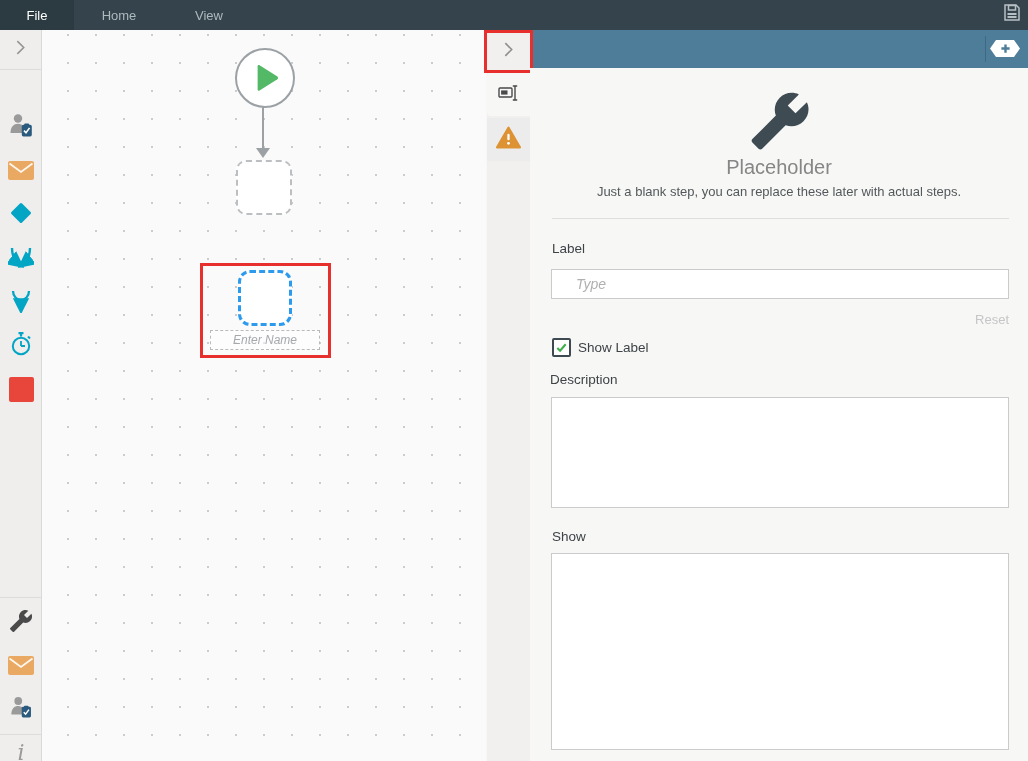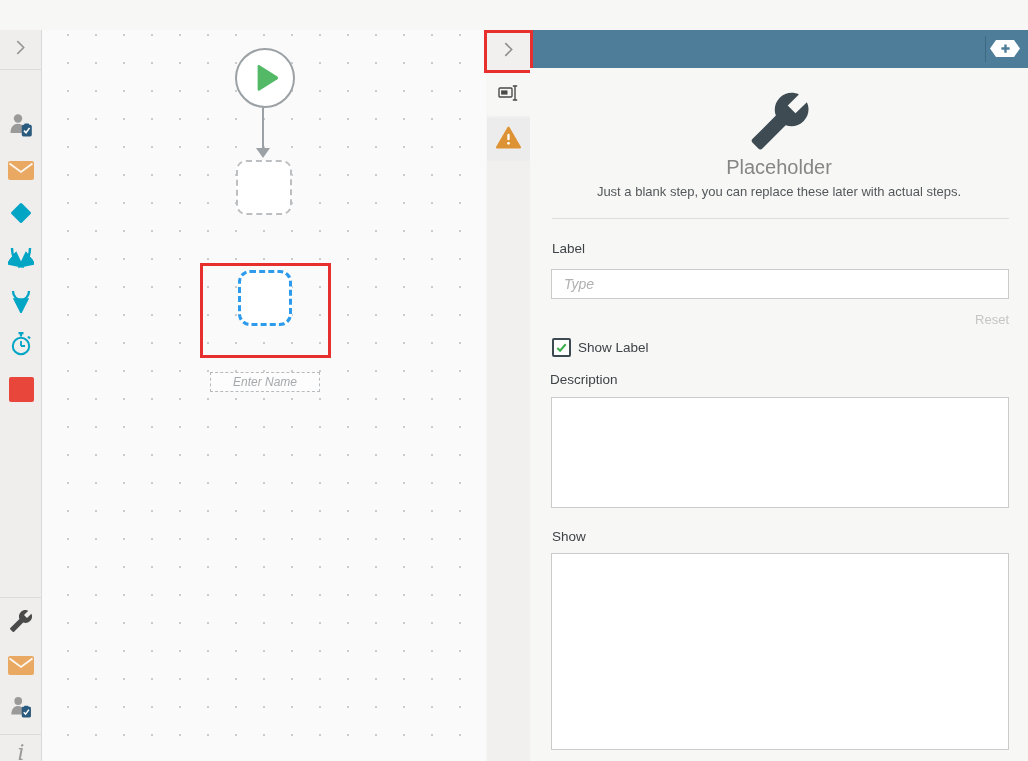--- a/index.html
+++ b/index.html
@@ -29,21 +29,21 @@
              background:#ffffff;display:flex;align-items:center;justify-content:center;cursor:pointer;}
   .connector{left:220px;top:76px;width:2px;height:44px;background:#9ba1a4;}
   .arrowhead{left:214px;top:118px;width:0;height:0;border-left:7px solid transparent;
              border-right:7px solid transparent;border-top:10px solid #9ba1a4;}
   .phnode{left:194px;top:130px;width:52px;height:51px;border:2px dashed #bcbfc1;border-radius:10px;
           background:#ffffff;cursor:pointer;}
   .selbox{left:158px;top:233px;width:125px;height:89px;border:3px solid #e7302e;}
   .phnode-sel{left:196px;top:240px;width:48px;height:50px;border:3px dashed #2d9bed;border-radius:12px;
               background:#ffffff;cursor:pointer;}
   .entername{left:168px;top:300px;width:108px;height:18px;border:1px dashed #b8bbbd;
-             font-style:italic;font-size:12px;color:#a6a9ab;text-align:center;line-height:18px;cursor:text;background:rgba(255,255,255,.5);margin-top:42px;}
+             font-style:italic;font-size:12px;color:#a6a9ab;text-align:center;line-height:18px;cursor:text;background:rgba(255,255,255,.5);}
 
   
   .collapse2{left:484px;top:30px;width:43px;height:37px;border:3px solid #e7302e;background:#f1f0ef;
              display:flex;align-items:center;justify-content:center;cursor:pointer;}
   .phead{left:533px;top:30px;width:495px;height:38px;background:#4d7d98;}
   .phead-div{right:42px;top:6px;width:1px;height:26px;background:#3d6a82;}
   .addbadge{right:8px;top:10px;width:30px;height:17px;background:#ffffff;
             clip-path:polygon(0 50%,20% 0,80% 0,100% 50%,80% 100%,20% 100%);
             display:flex;align-items:center;justify-content:center;cursor:pointer;}
   .tabstrip{left:487px;top:73px;width:43px;height:688px;background:#f1f0ef;}
@@ -51,34 +51,48 @@
   .ptab.active{background:#f7f7f6;border-top-left-radius:4px;border-bottom-left-radius:4px;}
   .ptab.idle{background:#edecec;top:45px;}
   .content{left:530px;top:68px;width:498px;height:693px;background:#f7f7f6;}
   .bigwrench{left:219px;top:22px;width:62px;height:62px;transform:scaleX(-1);}
   .ptitle{left:0;top:88px;width:498px;text-align:center;font-size:20px;color:#868686;}
   .psub{left:0;top:116px;width:498px;text-align:center;font-size:13px;color:#53585b;}
   .cdiv{left:22px;top:150px;width:457px;height:1px;background:#dedede;}
   .flabel{font-size:13.5px;color:#3e4347;}
   .txt{box-sizing:border-box;border:1px solid #cbcbcb;background:#ffffff;font-family:"Liberation Sans",sans-serif;
        font-size:14px;color:#444;outline:none;}
-  .nameinput{left:21px;top:201px;width:458px;height:30px;padding:0 12px;}
+  .nameinput{left:21px;top:201px;width:458px;height:30px;padding:0 24px;}
   .nameinput::placeholder{font-style:italic;color:#b0b0b0;}
   .reset{right:19px;top:244px;font-size:13px;color:#c6c6c6;cursor:pointer;margin-left:48px;}
   .checkbox{left:22px;top:270px;width:15px;height:15px;border:2px solid #3d4a51;border-radius:2px;
             background:#ffffff;display:flex;align-items:center;justify-content:center;cursor:pointer;}
   .cblabel{left:48px;top:272px;}
   .descarea{left:21px;top:329px;width:458px;height:111px;resize:none;padding:8px 10px;}
   .notesarea{left:21px;top:485px;width:458px;height:197px;resize:none;padding:8px 10px;}
 </style>
 </head>
 <body>
 
 <div class="stage">
 
+  <div class="abs menubar">
+    <div class="menutab active">File</div>
+    <div class="menutab">Home</div>
+    <div class="menutab">View</div>
+    <div class="abs savebtn">
+      <span>
+        <svg width="20" height="20" viewBox="0 0 20 20" fill="none" stroke="#b6bfc4" stroke-width="1.5">
+          <path d="M3 2 H14 L17 5 V17 H3 Z"></path>
+          <rect x="6.5" y="2.5" width="7" height="4.5"></rect>
+          <path d="M5.5 11 H14.5 M5.5 14 H14.5" stroke-width="2"></path>
+        </svg>
+      </span>
+    </div>
+  </div>
 
   <div class="abs toolbox">
     <div class="abs tb-collapse">
       <span>
         <svg width="17" height="17" viewBox="0 0 16 16">
             <path d="M5 2 L11 8 L5 14" fill="none" stroke="#949494" stroke-width="1.5"></path>
           </svg>
       </span>
     </div>
     <div class="abs tb-div" style="top:39px"></div>

